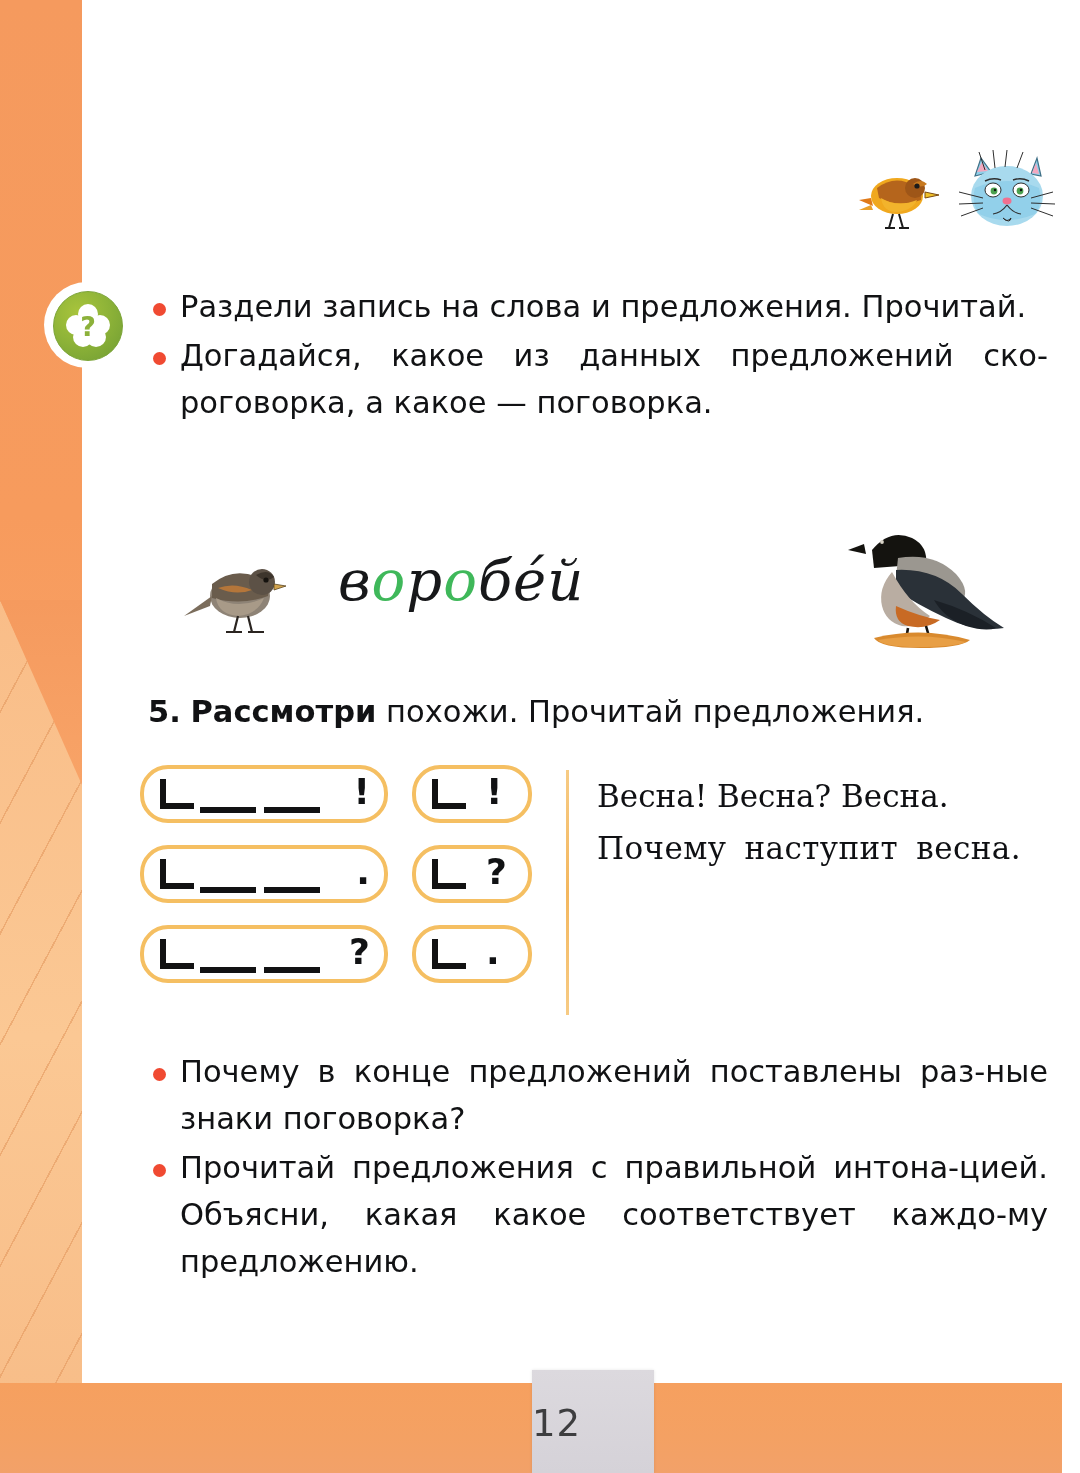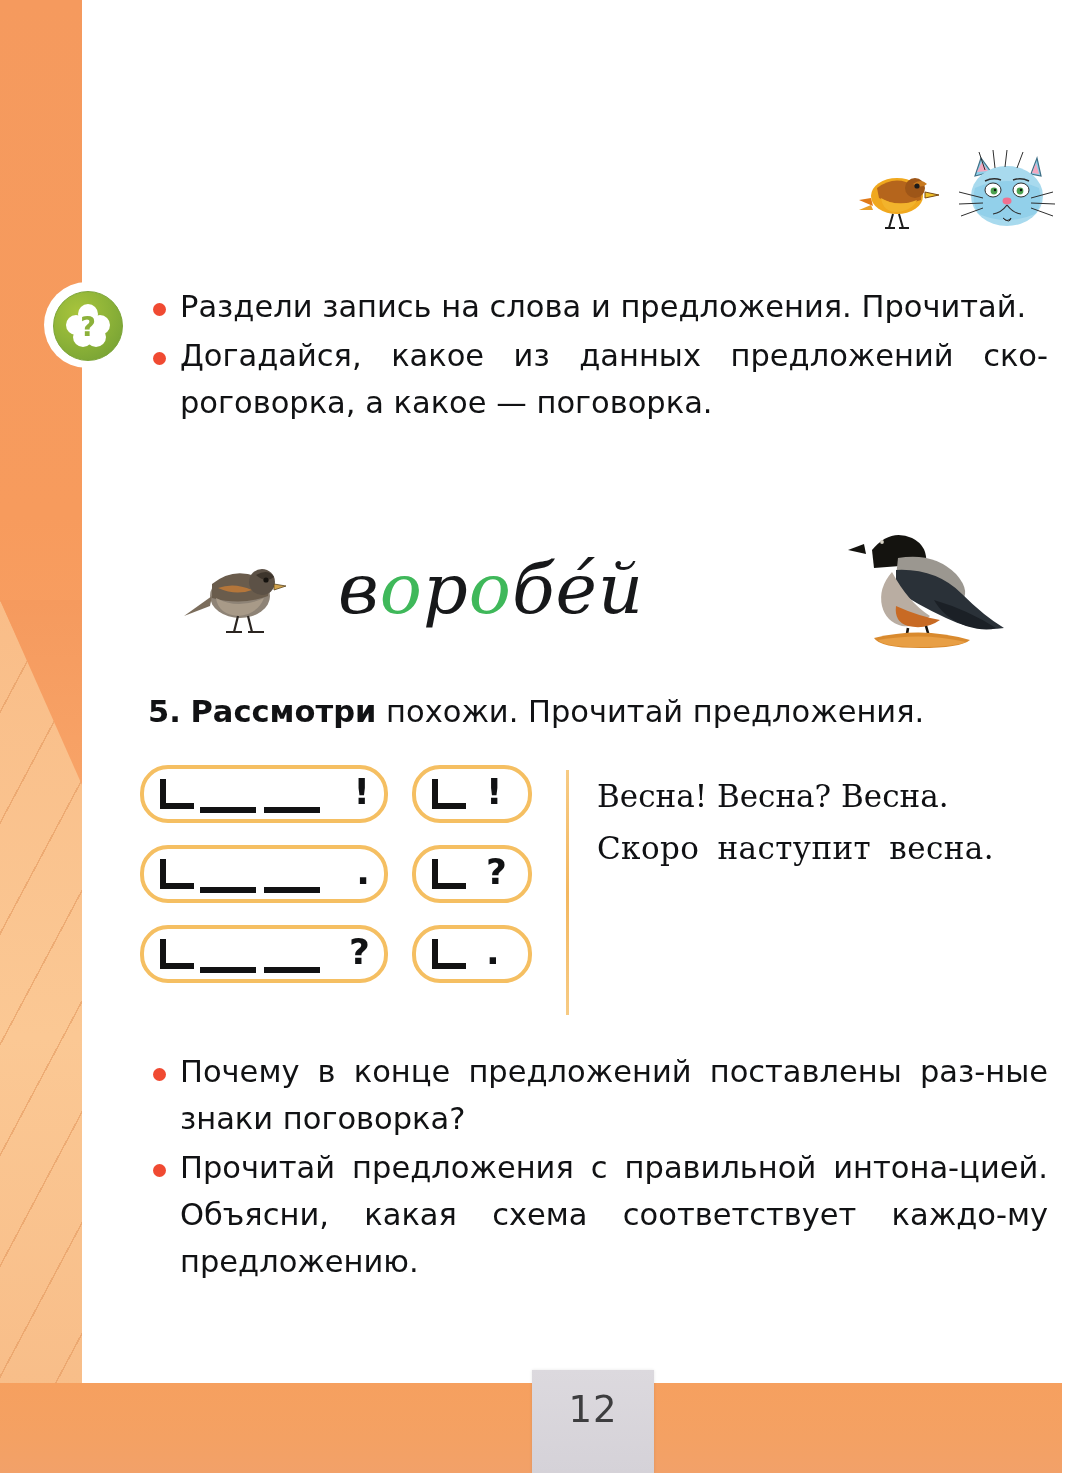--- a/index.html
+++ b/index.html
@@ -38,22 +38,22 @@
   }
   .sheet{
     position:absolute;left:82px;top:0;width:980px;height:1383px;background:#ffffff;
   }
   .right-white{position:absolute;right:0;top:0;width:18px;height:1473px;background:#fff;}
 
   
   .page-tab{
     position:absolute;left:532px;bottom:0;width:122px;height:103px;
     background:linear-gradient(180deg,#dcd9de 0%,#d5d2d8 100%);
-    display:flex;align-items:flex-start;justify-content:center;
-    padding-top:18px;box-sizing:border-box;
+    display:flex;align-items:flex-start;
+    padding-top:32px;box-sizing:border-box;
     box-shadow:0 0 3px rgba(0,0,0,.10);
   }
   .page-num{
     font-family:"DejaVu Sans", sans-serif;font-size:37px;color:#3d3d3f;letter-spacing:1px;
   }
 
   
   .q-icon{
     position:absolute;left:44px;top:282px;width:86px;height:86px;
   }
@@ -115,21 +115,21 @@
     color:#111214;text-align:justify;
   }
 
   
   .birdrow{
     position:absolute;left:148px;top:520px;width:900px;height:130px;
   }
   .cursive{
     position:absolute;
     font-family:"DejaVu Serif", serif;
-    font-style:italic;font-size:70px;color:#17181a;
+    font-style:italic;font-size:56px;color:#17181a;
     letter-spacing:1px;
   }
   .cursive .gr{color:#3fb85a;}
 
   
   .art{position:absolute;}
 
   
   #task5{position:absolute;left:148px;top:688px;width:900px;}
 
@@ -365,31 +365,31 @@
           </span>
         <span class="punct">.</span>
       </div>
     </div>
   </div>
 
   <div class="divider"></div>
 
   <div class="sentences">
     <div class="sentence">Весна! Весна? Весна.</div>
-    <div class="sentence sp">Скоро наступит весна.</div>
+    <div class="sentence sp">Почему наступит весна.</div>
   </div>
 
   <div class="bullets2">
     <div class="bullet-item">
       <span class="bullet-dot"></span>
       <div class="bullet-text">Почему в конце предложений поставлены раз-ные знаки поговорка?</div>
     </div>
     <div class="bullet-item">
       <span class="bullet-dot"></span>
-      <div class="bullet-text">Прочитай предложения с правильной интона-цией. Объясни, какая схема соответствует каждо-му предложению.</div>
+      <div class="bullet-text">Прочитай предложения с правильной интона-цией. Объясни, какая какое соответствует каждо-му предложению.</div>
     </div>
   </div>
 
   <div class="footer-band"></div>
   <div class="footer-white-right"></div>
   <div class="page-tab">
     <span class="page-num">12</span>
   </div>
 
 </div>

